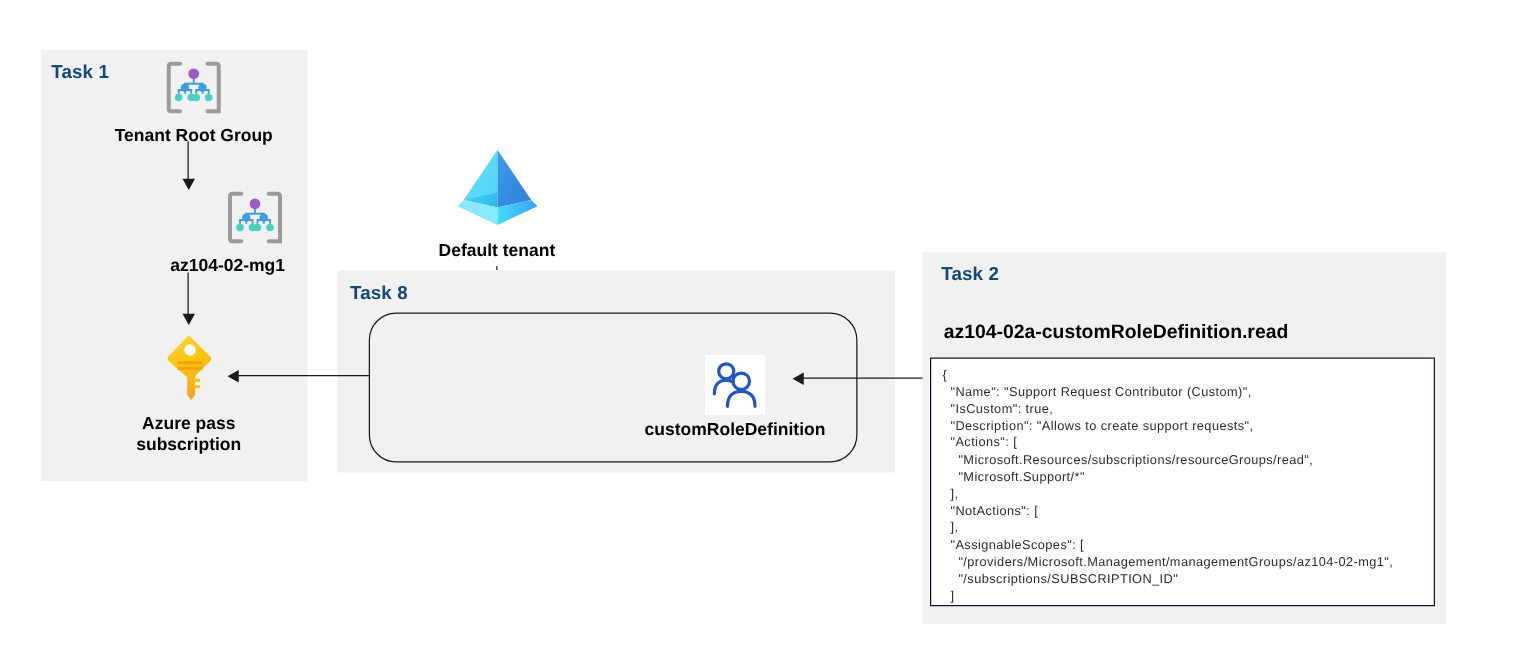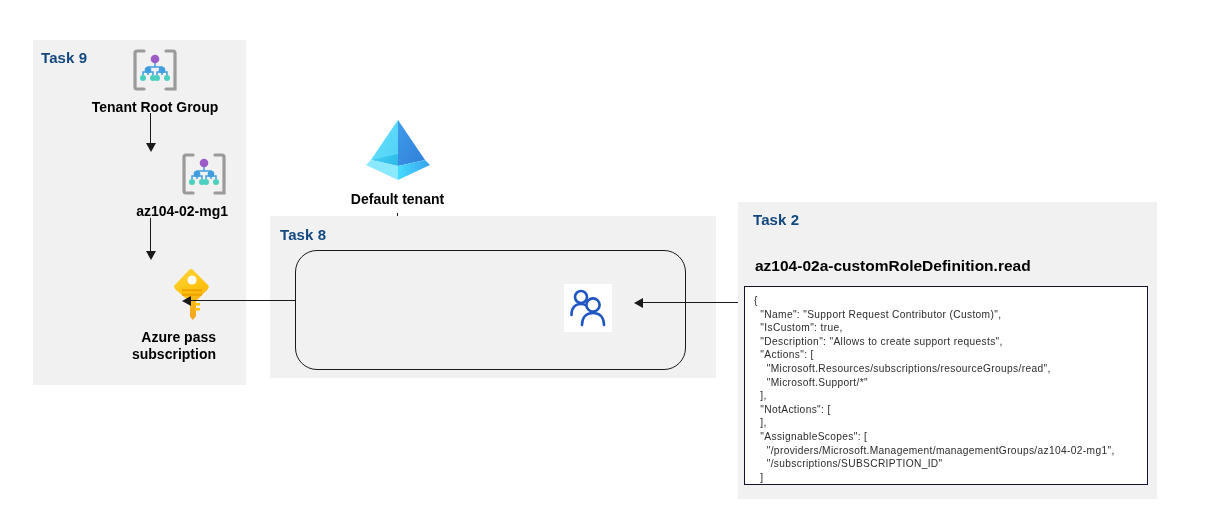--- a/index.html
+++ b/index.html
@@ -64,21 +64,21 @@
     border-right:9px solid #1a1a1a;
   }
 </style>
 </head>
 <body>
 
 <div class="canvas">
 
   <div class="panel" style="left:33px;top:40px;width:213px;height:345px;"></div>
 
-  <div class="task-label" style="left:41px;top:49px;">Task 9</div>
+  <div class="task-label" style="left:41px;top:49px;">Task 1</div>
 
   <div class="node" style="left:76px;top:48px;width:158px;">
     <span class="icon">
       <svg width="48" height="44" viewBox="0 0 48 44">
         <path d="M13 3 H6 Q4 3 4 5 V39 Q4 41 6 41 H13" fill="none" stroke="#9a9a9a" stroke-width="3.2" stroke-linecap="round"></path>
         <path d="M35 3 H42 Q44 3 44 5 V39 Q44 41 44 41 H35" fill="none" stroke="#9a9a9a" stroke-width="3.2" stroke-linecap="round"></path>
         <path d="M24 14 V19 M24 19 H17 V24 M24 19 H31 V24 M17 24 V27 M17 24 H12 V27 M17 24 H22 V27 M31 24 V27 M31 24 H26 V27 M31 24 H36 V27" fill="none" stroke="#3f9ee0" stroke-width="1.5"></path>
         <circle cx="24" cy="11" r="4.3" fill="#9b5cc8"></circle>
         <circle cx="17" cy="22" r="3.3" fill="#3f9ee0"></circle>
         <circle cx="31" cy="22" r="3.3" fill="#3f9ee0"></circle>
@@ -112,21 +112,21 @@
       </svg>
     </span>
     <div class="caption">az104-02-mg1</div>
   </div>
 
   <div class="conn">
     <div class="v-line" style="left:150px;top:218px;height:36px;"></div>
     <div class="arrow-down" style="left:145.5px;top:251px;"></div>
   </div>
 
-  <div class="node" style="left:86px;top:266px;width:130px;text-align:right;">
+  <div class="node" style="left:86px;top:266px;width:130px;">
     <span class="icon">
       <svg width="50" height="56" viewBox="0 0 50 56">
         <defs>
           <linearGradient id="keyGrad" x1="0" y1="0" x2="0.35" y2="1">
             <stop offset="0%" stop-color="#ffd43b"></stop>
             <stop offset="55%" stop-color="#ffc20e"></stop>
             <stop offset="100%" stop-color="#f5a623"></stop>
           </linearGradient>
         </defs>
         <path d="M25 3 L42 20 L30 32 L30 50 L27 54 L24 50 L24 32 L8 20 Z" fill="url(#keyGrad)"></path>
@@ -183,20 +183,21 @@
 
   <div class="node" style="left:500px;top:284px;width:176px;">
     <span class="icon" style="background:#ffffff;width:48px;height:48px;">
       <svg width="48" height="48" viewBox="0 0 48 48">
         <circle cx="17" cy="13" r="6" fill="none" stroke="#1f56c3" stroke-width="2.6"></circle>
         <path d="M7.5 31 C7.5 23.5 11.5 20 17 20 C19 20 20.8 20.5 22.2 21.5" fill="none" stroke="#1f56c3" stroke-width="2.6" stroke-linecap="round"></path>
         <circle cx="29" cy="21" r="6.6" fill="none" stroke="#1f56c3" stroke-width="2.6"></circle>
         <path d="M18 41 C18 32.5 22.8 29 29 29 C35.2 29 40 32.5 40 41" fill="none" stroke="#1f56c3" stroke-width="2.6" stroke-linecap="round"></path>
       </svg>
     </span>
+    <div class="caption">customRoleDefinition</div>
   </div>
 
   <div class="conn">
     <div class="h-line" style="left:190px;top:300px;width:106px;"></div>
     <div class="arrow-left" style="left:182px;top:296px;"></div>
   </div>
 
   <div class="conn">
     <div class="h-line" style="left:642px;top:302px;width:98px;"></div>
     <div class="arrow-left" style="left:634px;top:298px;"></div>

